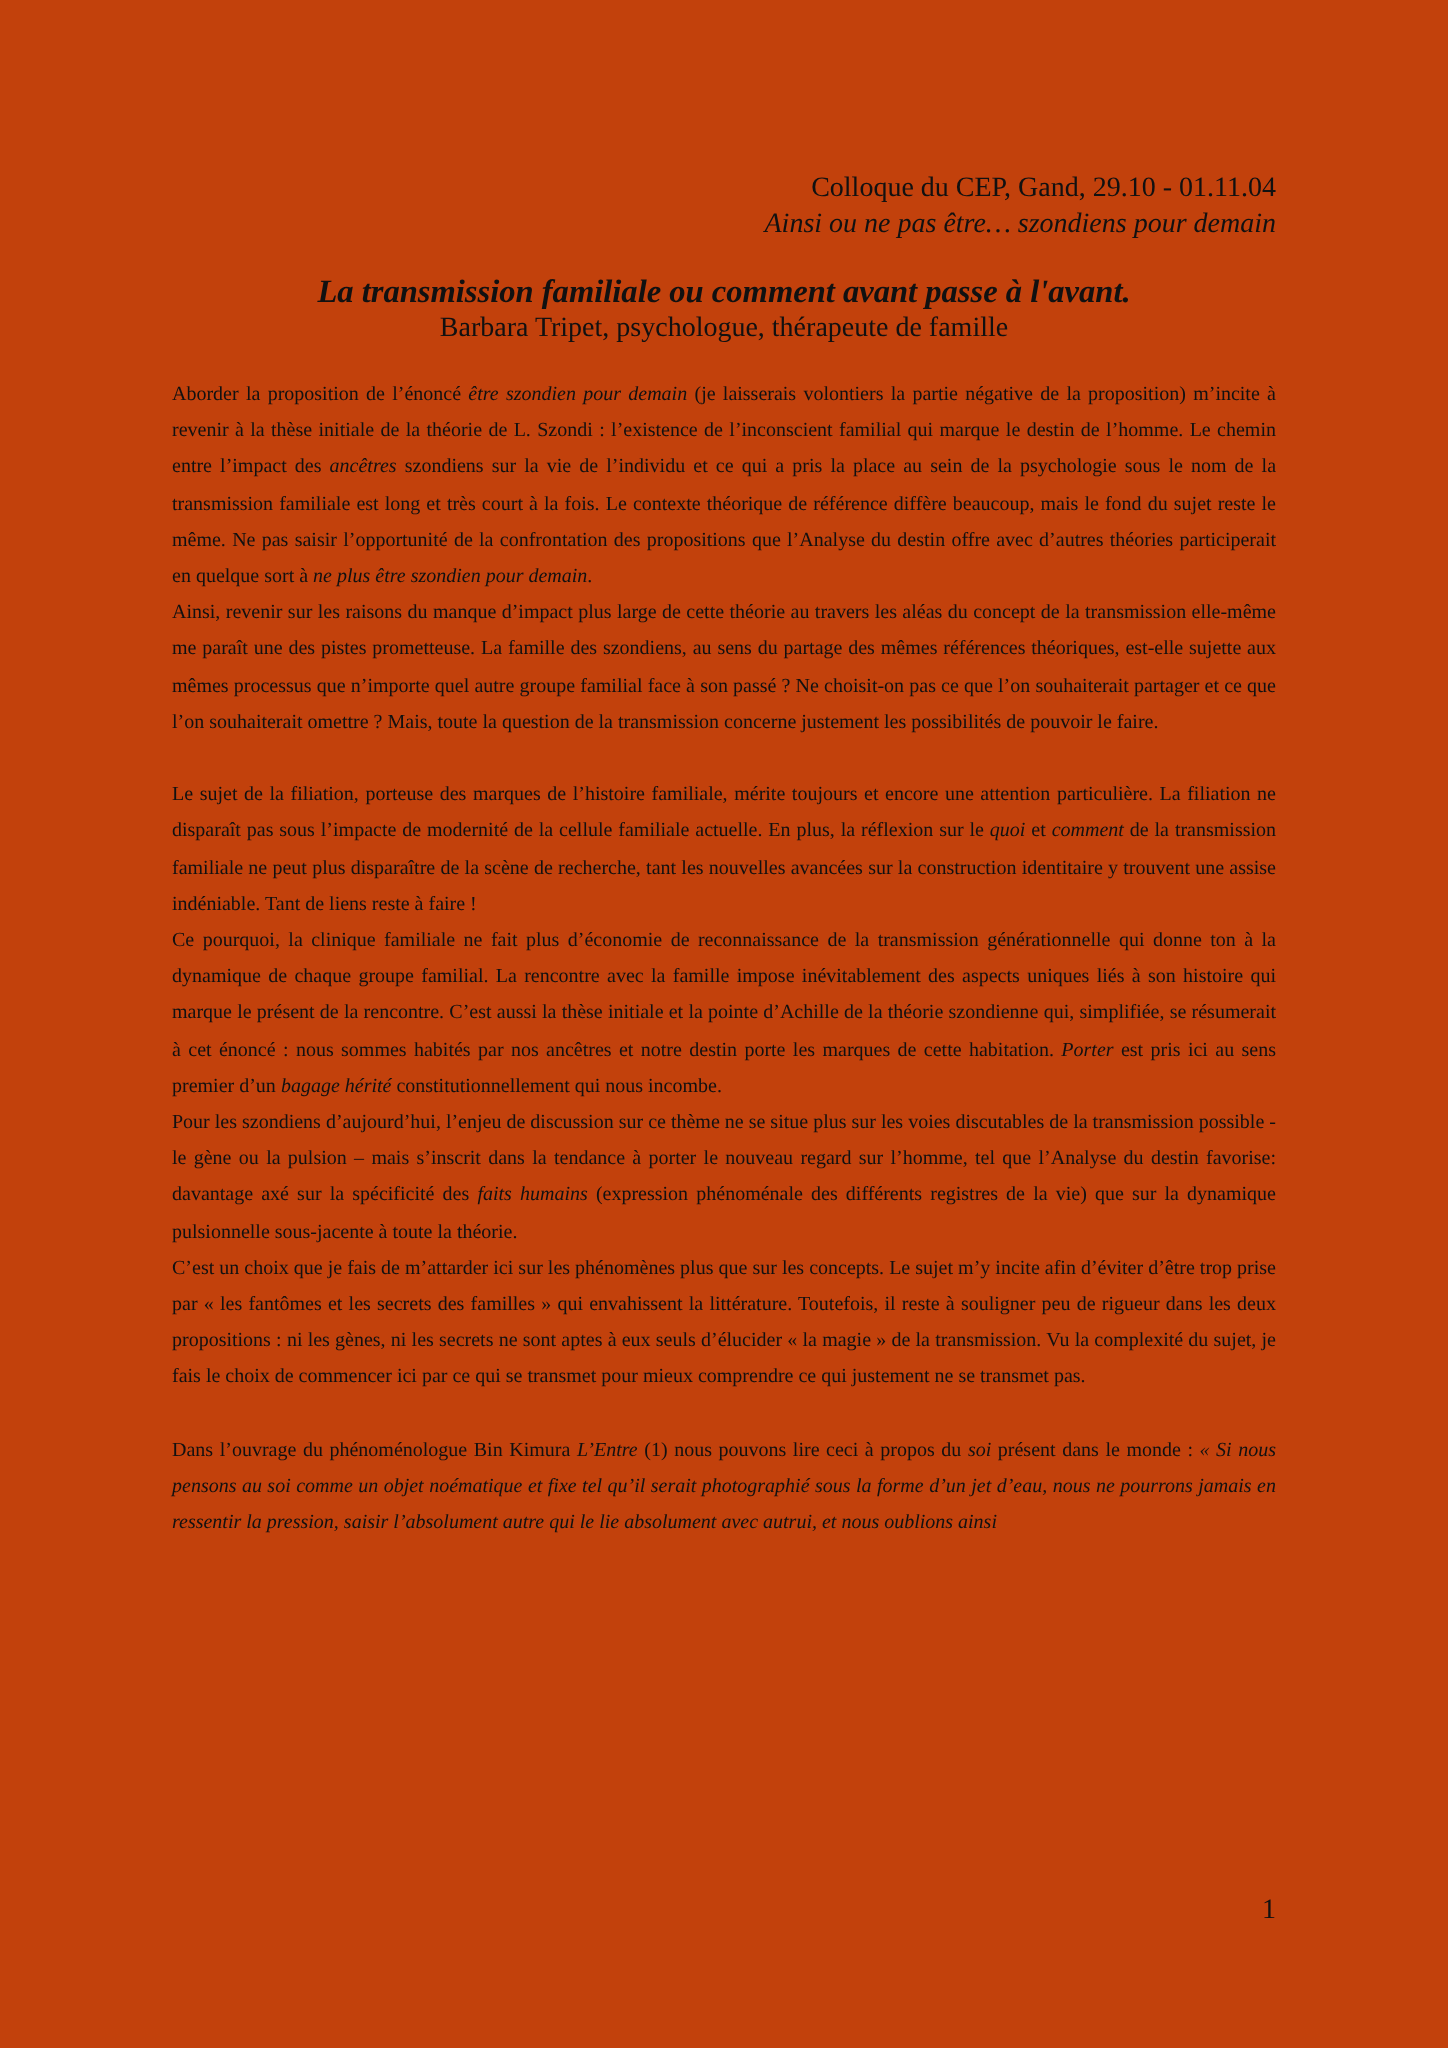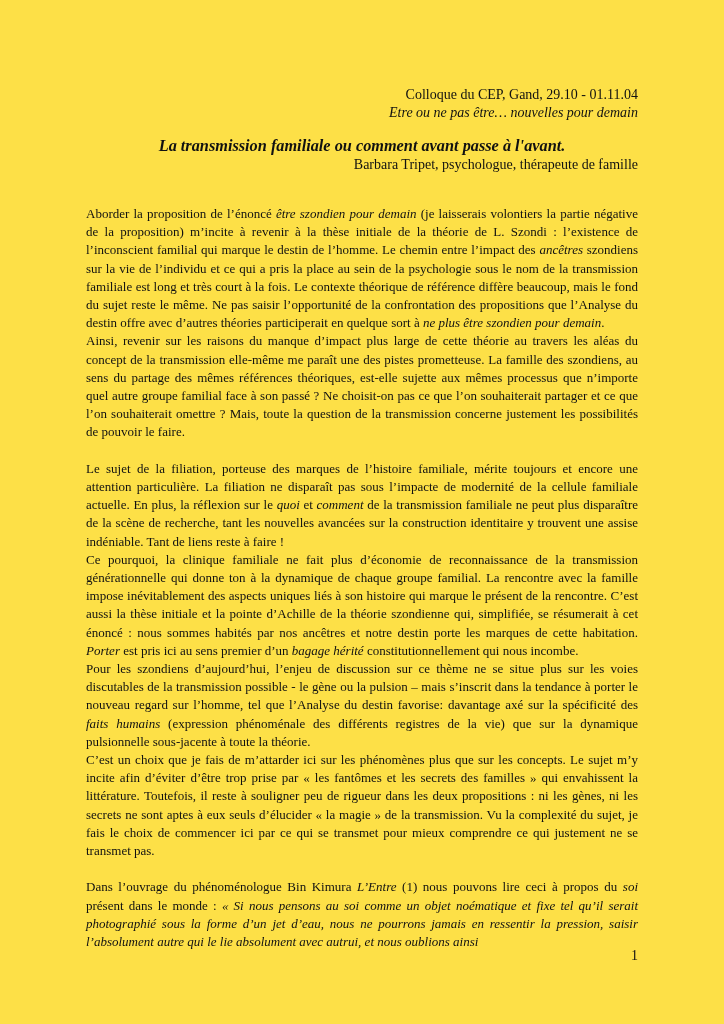--- a/index.html
+++ b/index.html
@@ -1,36 +1,36 @@
 <!DOCTYPE html>
 <html><head>
 <meta charset="utf-8">
 <style>
   html, body { margin: 0; padding: 0; background: #ffffff; }
   body { width: 724px; height: 1024px; position: relative; overflow: hidden;
          font-family: "Liberation Serif", serif; color: #111; }
-  .page { position: absolute; left: 0; top: 0; width: 724px; height: 1024px; background:#fde047; }
+  .page { position: absolute; left: 0; top: 0; width: 724px; height: 1024px; background:#c2410c; }
   .header { position: absolute; right: 86px; top: 86px; text-align: right; font-size: 14px; line-height: 18px; }
   .header .sub { font-style: italic; }
   .title-block { position: absolute; left: 86px; width: 552px; top: 136px; text-align: center; }
   .title { font-weight: bold; font-size: 16.3px; line-height: 20px; font-style: italic; }
-  .author { font-size: 14px; line-height: 18px; text-align: right; }
-  .body { position: absolute; left: 86px; top: 189px; width: 552px; font-size: 13px; line-height: 18.2px; margin-top: 16px; }
+  .author { font-size: 14px; line-height: 18px; }
+  .body { position: absolute; left: 86px; top: 189px; width: 552px; font-size: 10px; line-height: 18.2px; }
   .body p { margin: 0; text-align: justify; }
   .body .gap { height: 18.2px; }
   .pagenum { position: absolute; right: 86px; top: 948px; font-size: 14px; }
   i { font-style: italic; }
 </style>
 </head>
 <body>
 
 <div class="page">
   <div class="header">
     <div>Colloque du CEP, Gand, 29.10 - 01.11.04</div>
-    <div class="sub">Etre ou ne pas être… nouvelles pour demain</div>
+    <div class="sub">Ainsi ou ne pas être… szondiens pour demain</div>
   </div>
 
   <div class="title-block">
     <div class="title">La transmission familiale ou comment avant passe à l'avant.</div>
     <div class="author">Barbara Tripet, psychologue, thérapeute de famille</div>
   </div>
 
   <div class="body" id="body">
       <p><span>Aborder la proposition de l’énoncé </span><i>être szondien pour demain</i><span> (je laisserais volontiers la partie négative de la proposition) m’incite à revenir à la thèse initiale de la théorie de L. Szondi : l’existence de l’inconscient familial qui marque le destin de l’homme. Le chemin entre l’impact des </span><i>ancêtres</i><span> szondiens sur la vie de l’individu et ce qui a pris la place au sein de la psychologie sous le nom de la transmission familiale est long et très court à la fois. Le contexte théorique de référence diffère beaucoup, mais le fond du sujet reste le même. Ne pas saisir l’opportunité de la confrontation des propositions que l’Analyse du destin offre avec d’autres théories participerait en quelque sort à </span><i>ne plus être szondien pour demain</i><span>.</span></p>
       <p><span>Ainsi, revenir sur les raisons du manque d’impact plus large de cette théorie au travers les aléas du concept de la transmission elle-même me paraît une des pistes prometteuse. La famille des szondiens, au sens du partage des mêmes références théoriques, est-elle sujette aux mêmes processus que n’importe quel autre groupe familial face à son passé ? Ne choisit-on pas ce que l’on souhaiterait partager et ce que l’on souhaiterait omettre ? Mais, toute la question de la transmission concerne justement les possibilités de pouvoir le faire.</span></p>

